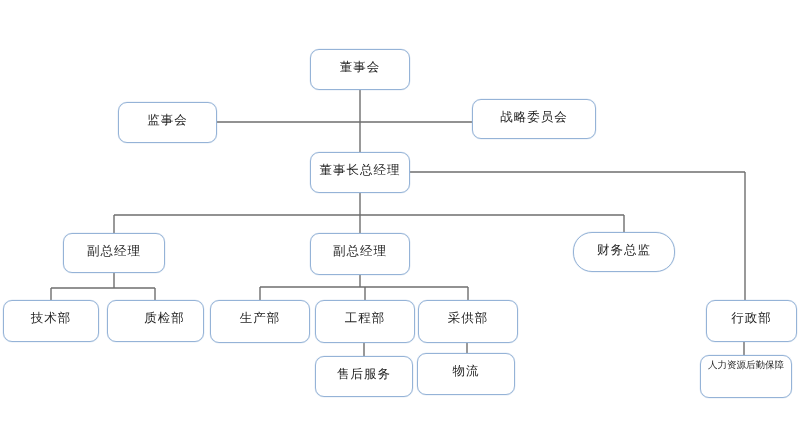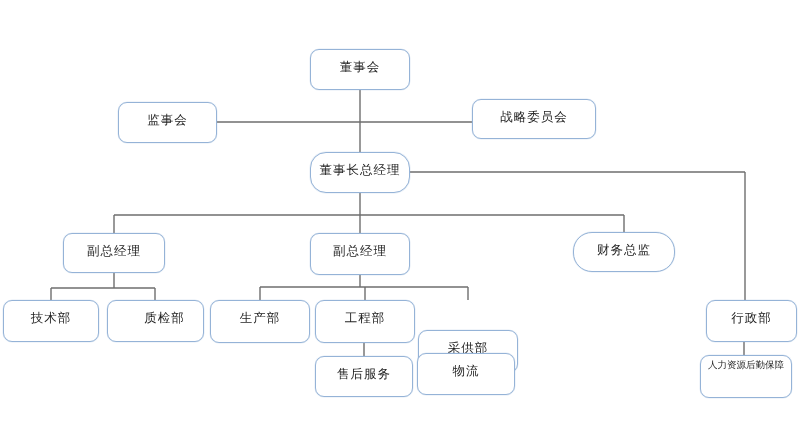--- a/index.html
+++ b/index.html
@@ -79,30 +79,30 @@
       <line x1="467" y1="343" x2="467" y2="353"></line>
       <line x1="744" y1="342" x2="744" y2="355"></line>
     </g>
   </svg>
 
   <div class="node" style="left:310px; top:49px;  width:100px; height:41px;">董事会</div>
 
   <div class="node" style="left:118px; top:102px; width:99px;  height:41px;">监事会</div>
   <div class="node" style="left:472px; top:99px;  width:124px; height:40px;">战略委员会</div>
 
-  <div class="node" style="left:310px; top:152px; width:100px; height:41px;border-radius:16px;">董事长总经理</div>
+  <div class="node" style="left:310px; top:152px; width:100px; height:41px;">董事长总经理</div>
 
   <div class="node" style="left:63px;  top:233px; width:102px; height:40px;">副总经理</div>
   <div class="node" style="left:310px; top:233px; width:100px; height:42px;">副总经理</div>
   <div class="node" style="left:573px; top:232px; width:102px; height:40px;border-radius:19px;">财务总监</div>
 
   <div class="node" style="left:3px;   top:300px; width:96px;  height:42px;">技术部</div>
   <div class="node" style="left:107px; top:300px; width:97px;  height:42px;padding-left:18px;">质检部</div>
   <div class="node" style="left:315px; top:300px; width:100px; height:43px;">工程部</div>
   <div class="node" style="left:210px; top:300px; width:100px; height:43px;">生产部</div>
-  <div class="node" style="left:418px; top:300px; width:100px; height:43px;margin-top:30px;">采供部</div>
+  <div class="node" style="left:418px; top:300px; width:100px; height:43px;">采供部</div>
   <div class="node" style="left:706px; top:300px; width:91px;  height:42px;">行政部</div>
 
   <div class="node" style="left:315px; top:356px; width:98px;  height:41px;text-align:center;">售后服务</div>
   <div class="node" style="left:417px; top:353px; width:98px;  height:42px;">物流</div>
   <div class="node small-text" style="left:700px; top:355px; width:92px; height:43px;">人力资源后勤保障</div>
 
 </div>
 
 </body></html>

